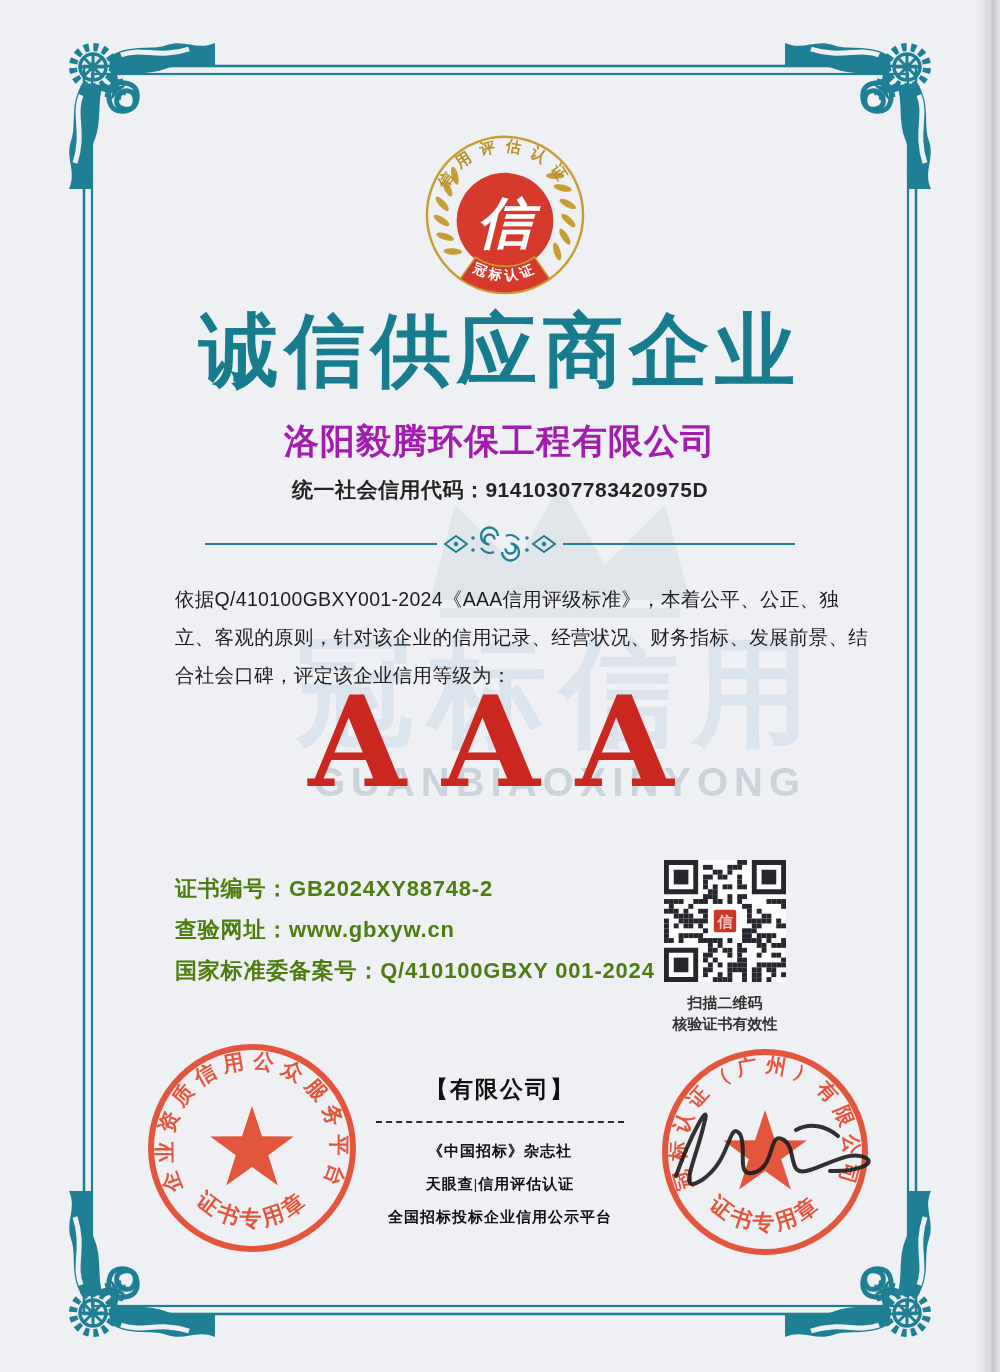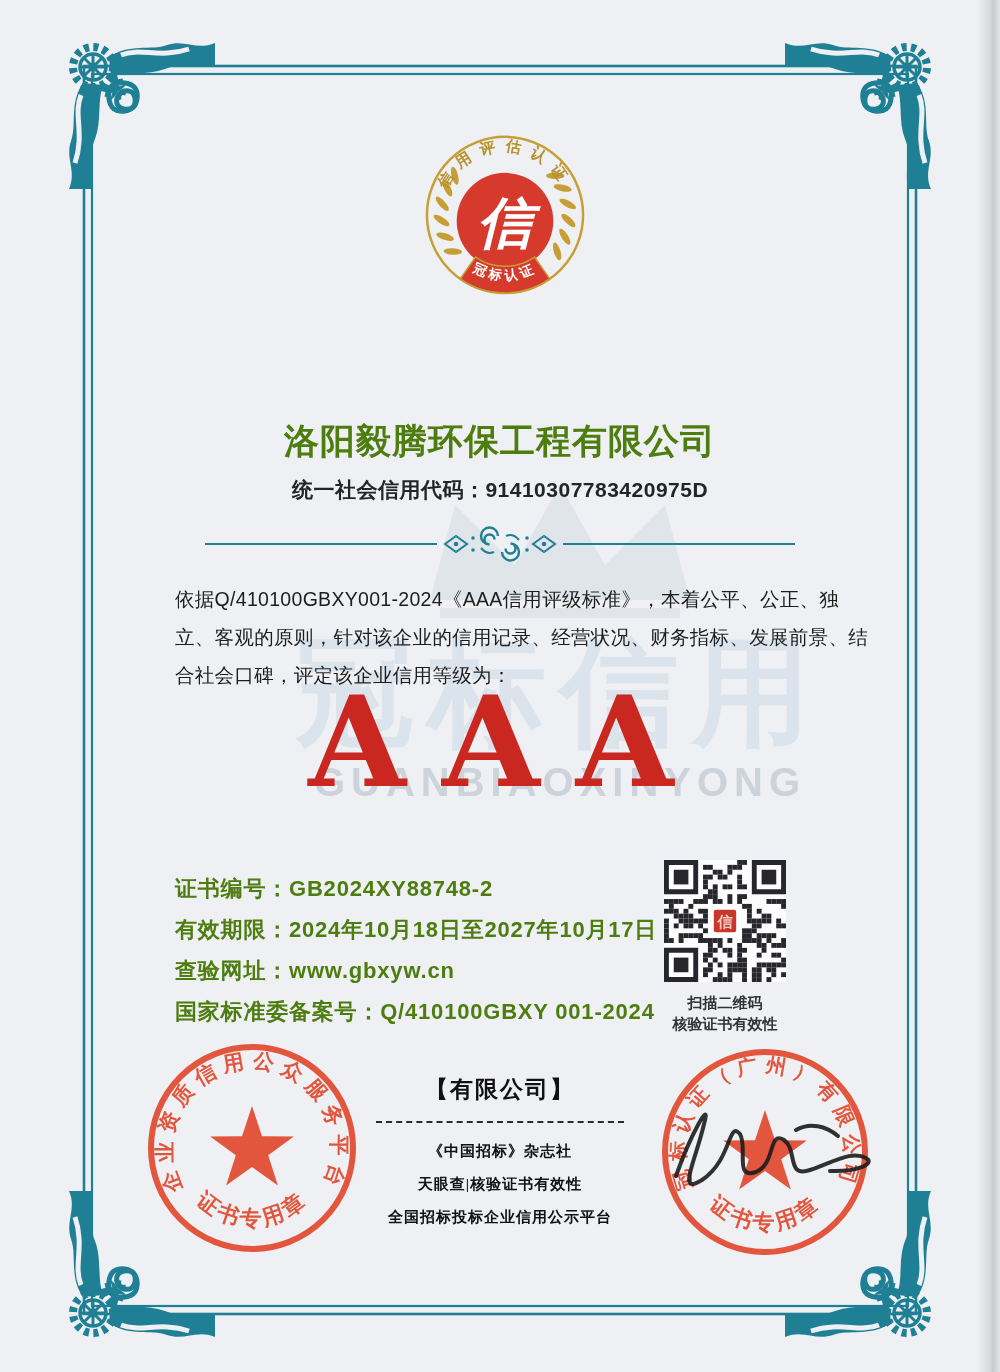--- a/index.html
+++ b/index.html
@@ -10,21 +10,21 @@
   .frame-svg,.wm,.content{position:absolute;left:0;top:0;}
   .wm{left:270px;top:470px;width:580px;height:430px;pointer-events:none;text-align:center;}
   .wm .crown{opacity:.12;}
   .wm-text{margin-top:8px;font-size:118px;font-weight:bold;letter-spacing:14px;
     color:#dbe3ec;line-height:120px;white-space:nowrap;}
   .wm-sub{margin-top:8px;font-size:40px;font-weight:bold;letter-spacing:6px;color:#ccd3db;white-space:nowrap;}
   .emblem{position:absolute;left:392px;top:130px;width:226px;height:176px;}
   .cert-title{position:absolute;top:298px;left:0;width:1000px;text-align:center;
     font-size:80px;font-weight:900;letter-spacing:6px;color:#187c8f;}
   .company{position:absolute;top:418px;left:0;width:1000px;text-align:center;
-    font-size:35px;font-weight:bold;letter-spacing:1px;color:#4d7c0f;}
+    font-size:35px;font-weight:bold;letter-spacing:1px;color:#a21caf;}
   .code-line{position:absolute;top:476px;left:0;width:1000px;text-align:center;
     font-size:21px;font-weight:bold;color:#242424;letter-spacing:.5px;}
   .divider{position:absolute;left:205px;top:526px;width:590px;height:36px;}
   .statement{position:absolute;left:175px;top:580px;width:700px;color:#1d1d1d;
     font-size:19.5px;font-weight:500;line-height:38px;letter-spacing:.3px;}
   .statement div{white-space:nowrap;}
   .rating{position:absolute;top:668px;left:0;width:1000px;text-align:center;
     font-family:"DejaVu Serif",serif;font-weight:bold;font-size:126px;color:#c9271f;
     letter-spacing:36px;text-indent:18px;}
   .details{position:absolute;left:175px;top:868px;}
@@ -115,20 +115,21 @@
       <text x="110" y="108" text-anchor="middle" font-size="54" fill="#ffffff" font-weight="bold" font-family="DejaVu Serif, serif" font-style="italic">信</text>
       <text font-size="15" font-weight="bold" fill="#b8902c" letter-spacing="9">
         <textPath href="#arcTop" startOffset="50%" text-anchor="middle">信用评估认证</textPath>
       </text>
       <path d="M66.4,144.3 A76,76 0 0 0 153.6,144.3 L138.7,123 A50,50 0 0 1 81.3,123 Z" fill="#d63a2c" stroke="#c79d35" stroke-width="1.5"></path>
       <text font-size="13" font-weight="bold" fill="#ffffff" letter-spacing="3.5">
         <textPath href="#arcRibbon" startOffset="50%" text-anchor="middle">冠标认证</textPath>
       </text>
     </svg>
 
+    <div class="cert-title">诚信供应商企业</div>
     <div class="company">洛阳毅腾环保工程有限公司</div>
     <div class="code-line">
       <span>统一社会信用代码：</span><span>91410307783420975D</span>
     </div>
 
     <svg class="divider" viewBox="0 0 590 36">
       <g stroke="#1f8095" fill="none">
         <line x1="0" y1="18" x2="232" y2="18" stroke-width="2"></line>
         <line x1="358" y1="18" x2="590" y2="18" stroke-width="2"></line>
         <path d="M240,18 l11,-8 l11,8 l-11,8 Z" stroke-width="2"></path>
@@ -150,23 +151,20 @@
       <div>依据Q/410100GBXY001-2024《AAA信用评级标准》，本着公平、公正、独</div>
       <div>立、客观的原则，针对该企业的信用记录、经营状况、财务指标、发展前景、结</div>
       <div>合社会口碑，评定该企业信用等级为：</div>
     </div>
 
     <div class="rating">AAA</div>
 
     <div class="details">
       <div class="row">
         <span>证书编号：</span><span>GB2024XY88748-2</span>
-      </div>
-      <div class="row">
-        <span>有效期限：</span><span>2024年10月18日至2027年10月17日</span>
       </div>
       <div class="row">
         <span>查验网址：</span><span>www.gbxyw.cn</span>
       </div>
       <div class="row">
         <span>国家标准委备案号：</span><span>Q/410100GBXY 001-2024</span>
       </div>
     </div>
 
     <div class="qr-wrap">
@@ -376,21 +374,21 @@
         <div>扫描二维码</div>
         <div>核验证书有效性</div>
       </div>
     </div>
 
     <div class="guide">
       <div class="guide-h">【有限公司】</div>
       <div class="guide-dash"></div>
       <div class="guide-lines">
         <div>《中国招标》杂志社</div>
-        <div>天眼查|核验证书有效性</div>
+        <div>天眼查|信用评估认证</div>
         <div>全国招标投标企业信用公示平台</div>
       </div>
     </div>
 
     <svg class="stamp stamp-left" viewBox="0 0 220 220">
       <defs>
         <path id="lArc" d="M44.5,156 A80,80 0 1 1 175.5,156" fill="none"></path>
         <path id="lBot" d="M50,160 A78,78 0 0 0 170,160" fill="none"></path>
       </defs>
       <circle cx="110" cy="110" r="101" fill="none" stroke="#e2492f" stroke-width="6" opacity=".92"></circle>

